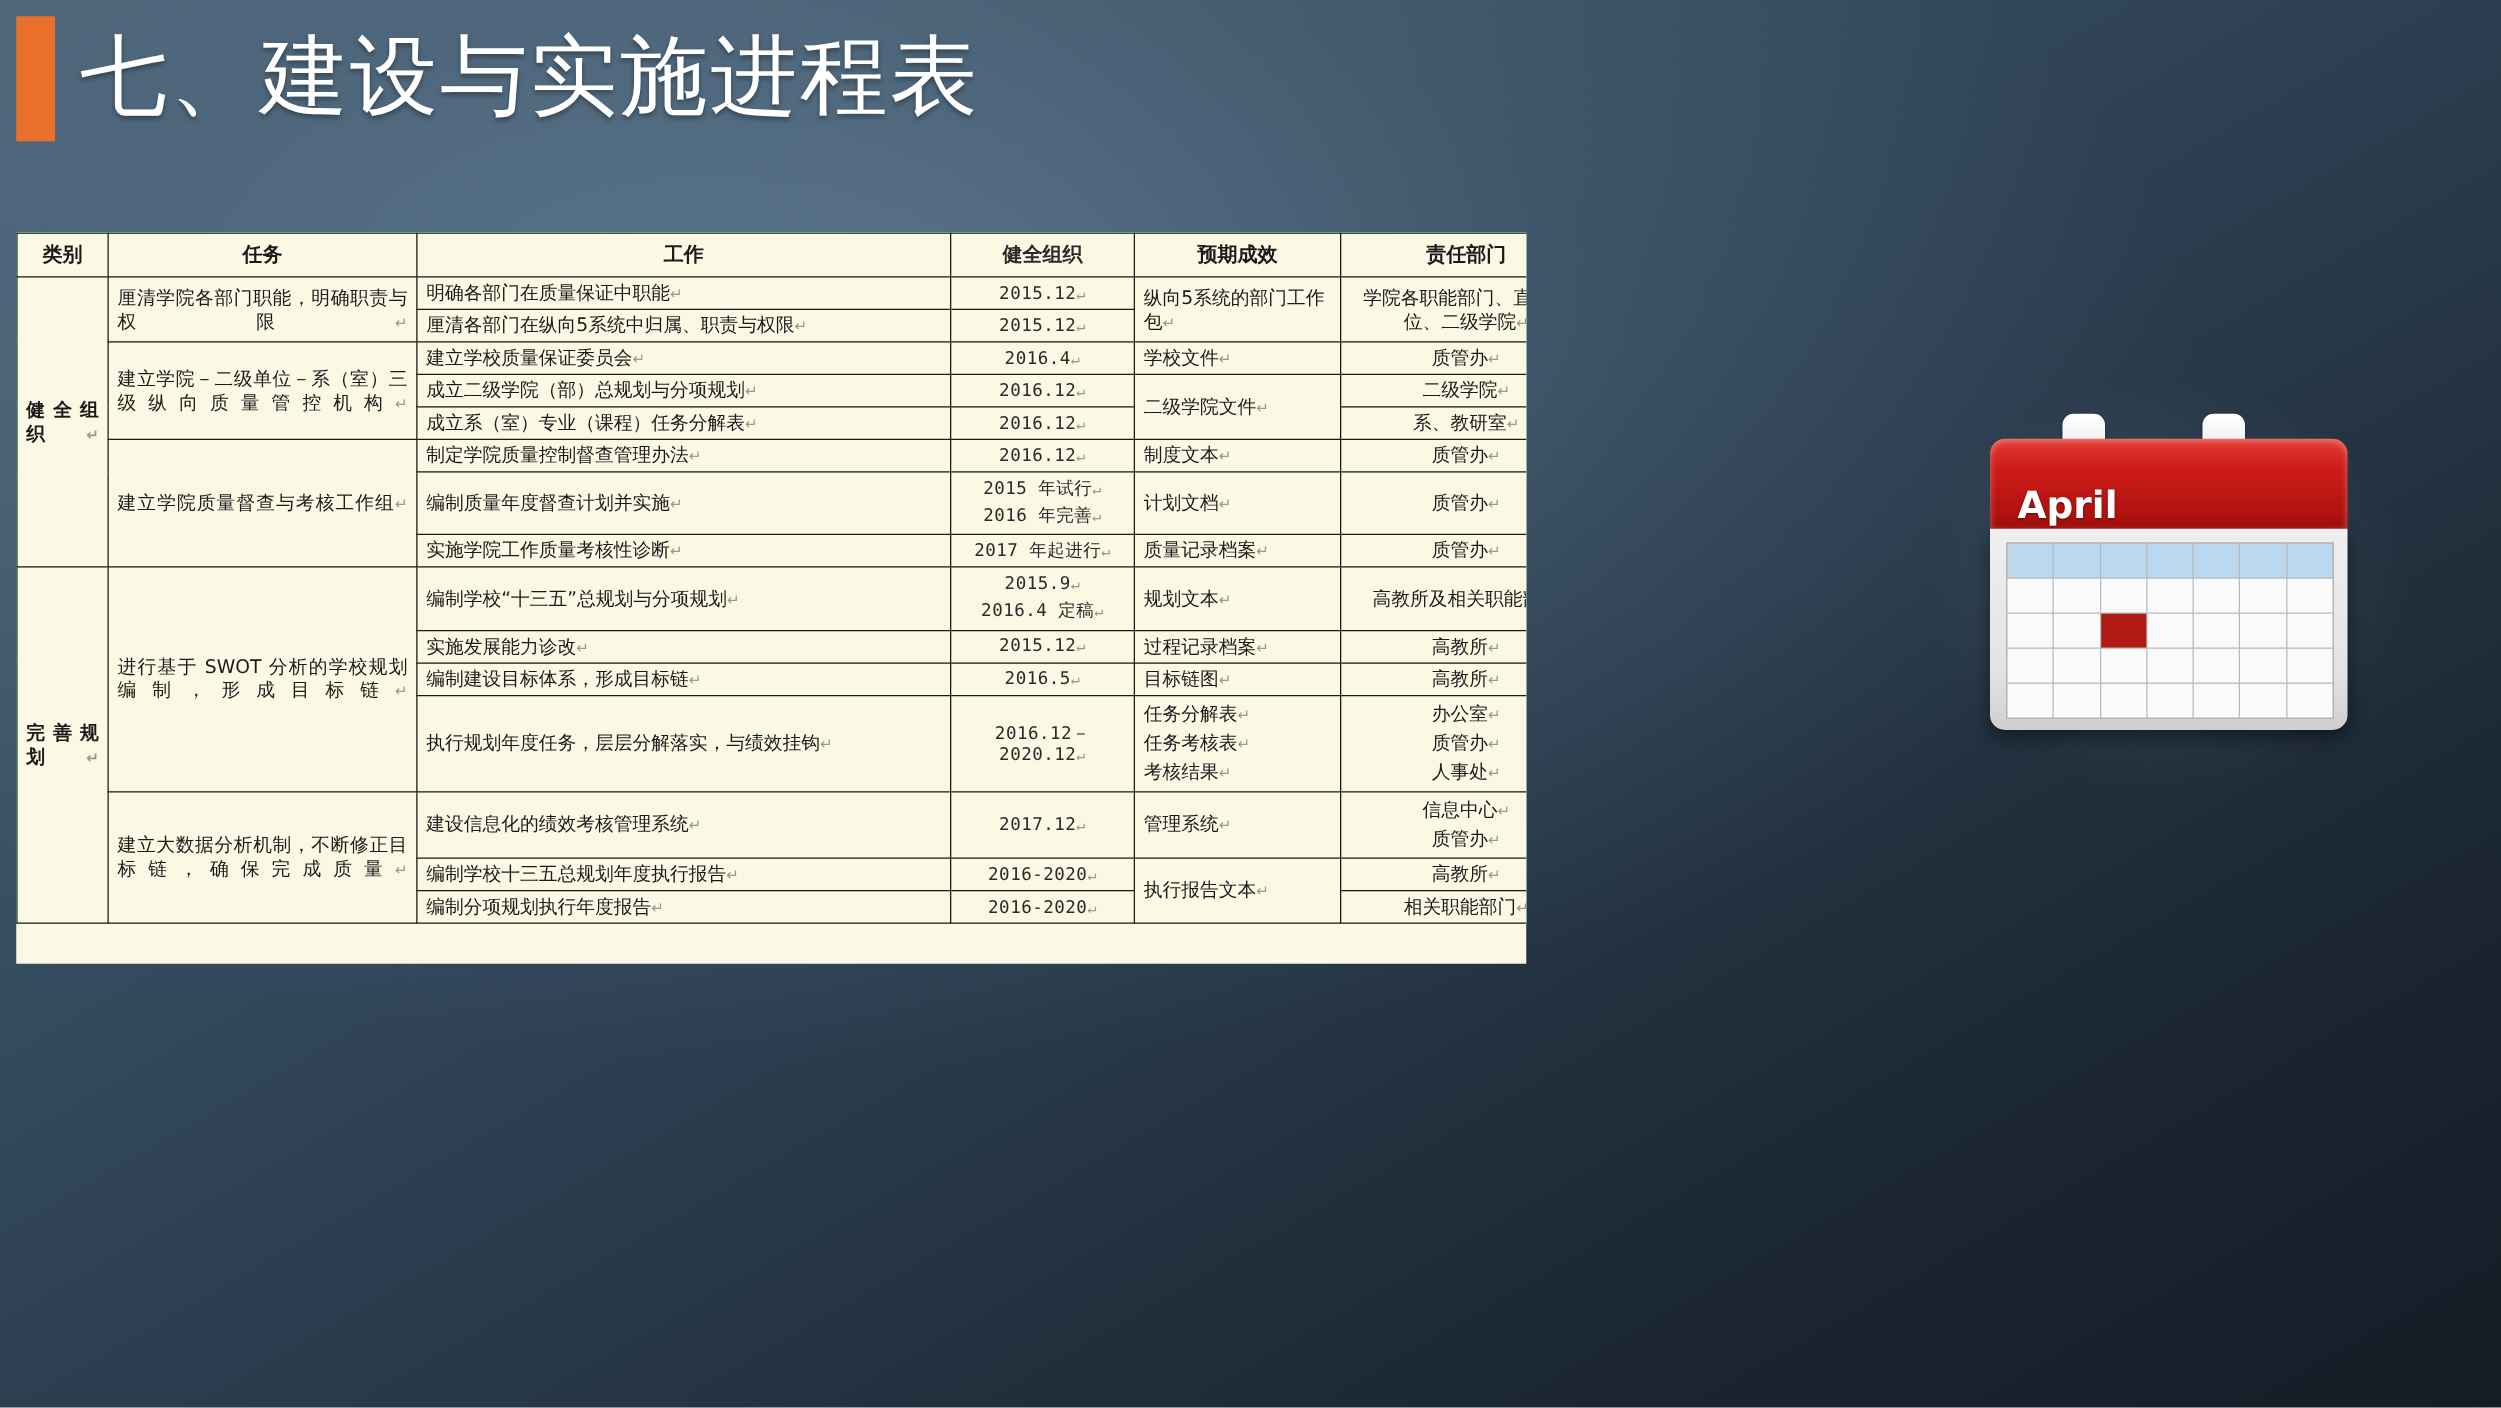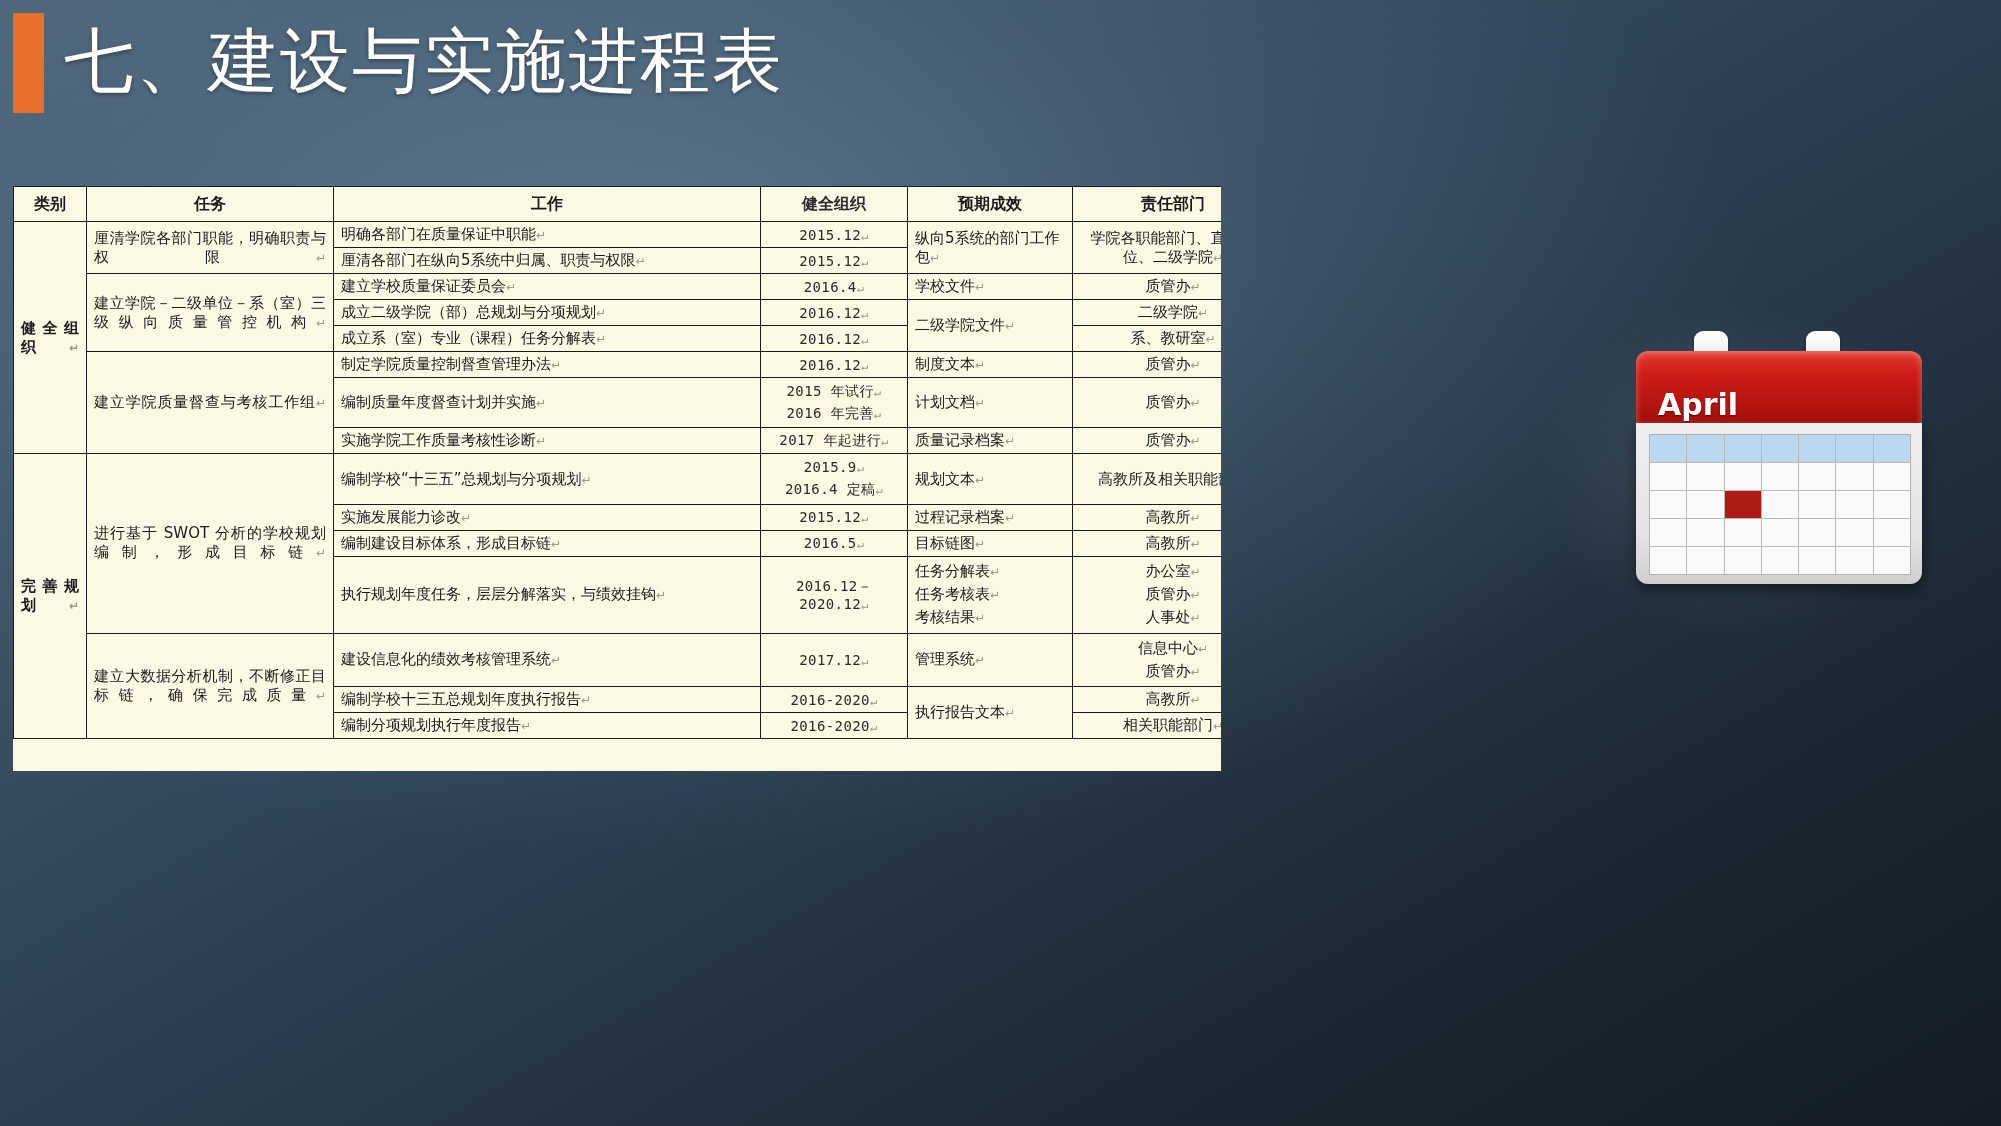--- a/index.html
+++ b/index.html
@@ -45,21 +45,21 @@
   .c-task  {width:232px;}
   .c-work  {width:412px;}
   .c-time  {width:132px;text-align:center;color:#2a2a2a;}
   .c-eff   {width:150px;}
   .c-dept  {width:186px;text-align:center;}
   .justify{text-align:justify;text-align-last:justify;}
   .pil{color:#9a9a8a;font-size:12px;}
   .num{font-family:"DejaVu Sans Mono","Liberation Mono",monospace;font-size:14px;letter-spacing:.4px;}
   .multi{line-height:1.55;}
   
-  #calendar{position:absolute;left:1636px;top:351px;width:286px;height:233px;}
+  #calendar{position:absolute;left:1592px;top:351px;width:286px;height:233px;}
   .cal-ring{position:absolute;top:-20px;width:34px;height:50px;border-radius:9px;
             background:linear-gradient(180deg,#ffffff 0%,#f2f2f2 45%,#d2d2d2 100%);
             box-shadow:0 2px 3px rgba(0,0,0,.35);}
   #cal-ring-1{left:58px;} #cal-ring-2{left:170px;}
   .cal-head{position:absolute;left:0;top:0;width:100%;height:72px;
             border-radius:12px 12px 0 0;
             background:linear-gradient(180deg,#e23b33 0%,#cf1c17 32%,#a8100d 96%);
             box-shadow:inset 0 2px 6px rgba(255,255,255,.35);}
   .cal-month{position:absolute;left:22px;top:36px;color:#fff;font-size:30px;font-weight:bold;
              font-family:"DejaVu Sans","Liberation Sans",sans-serif;

